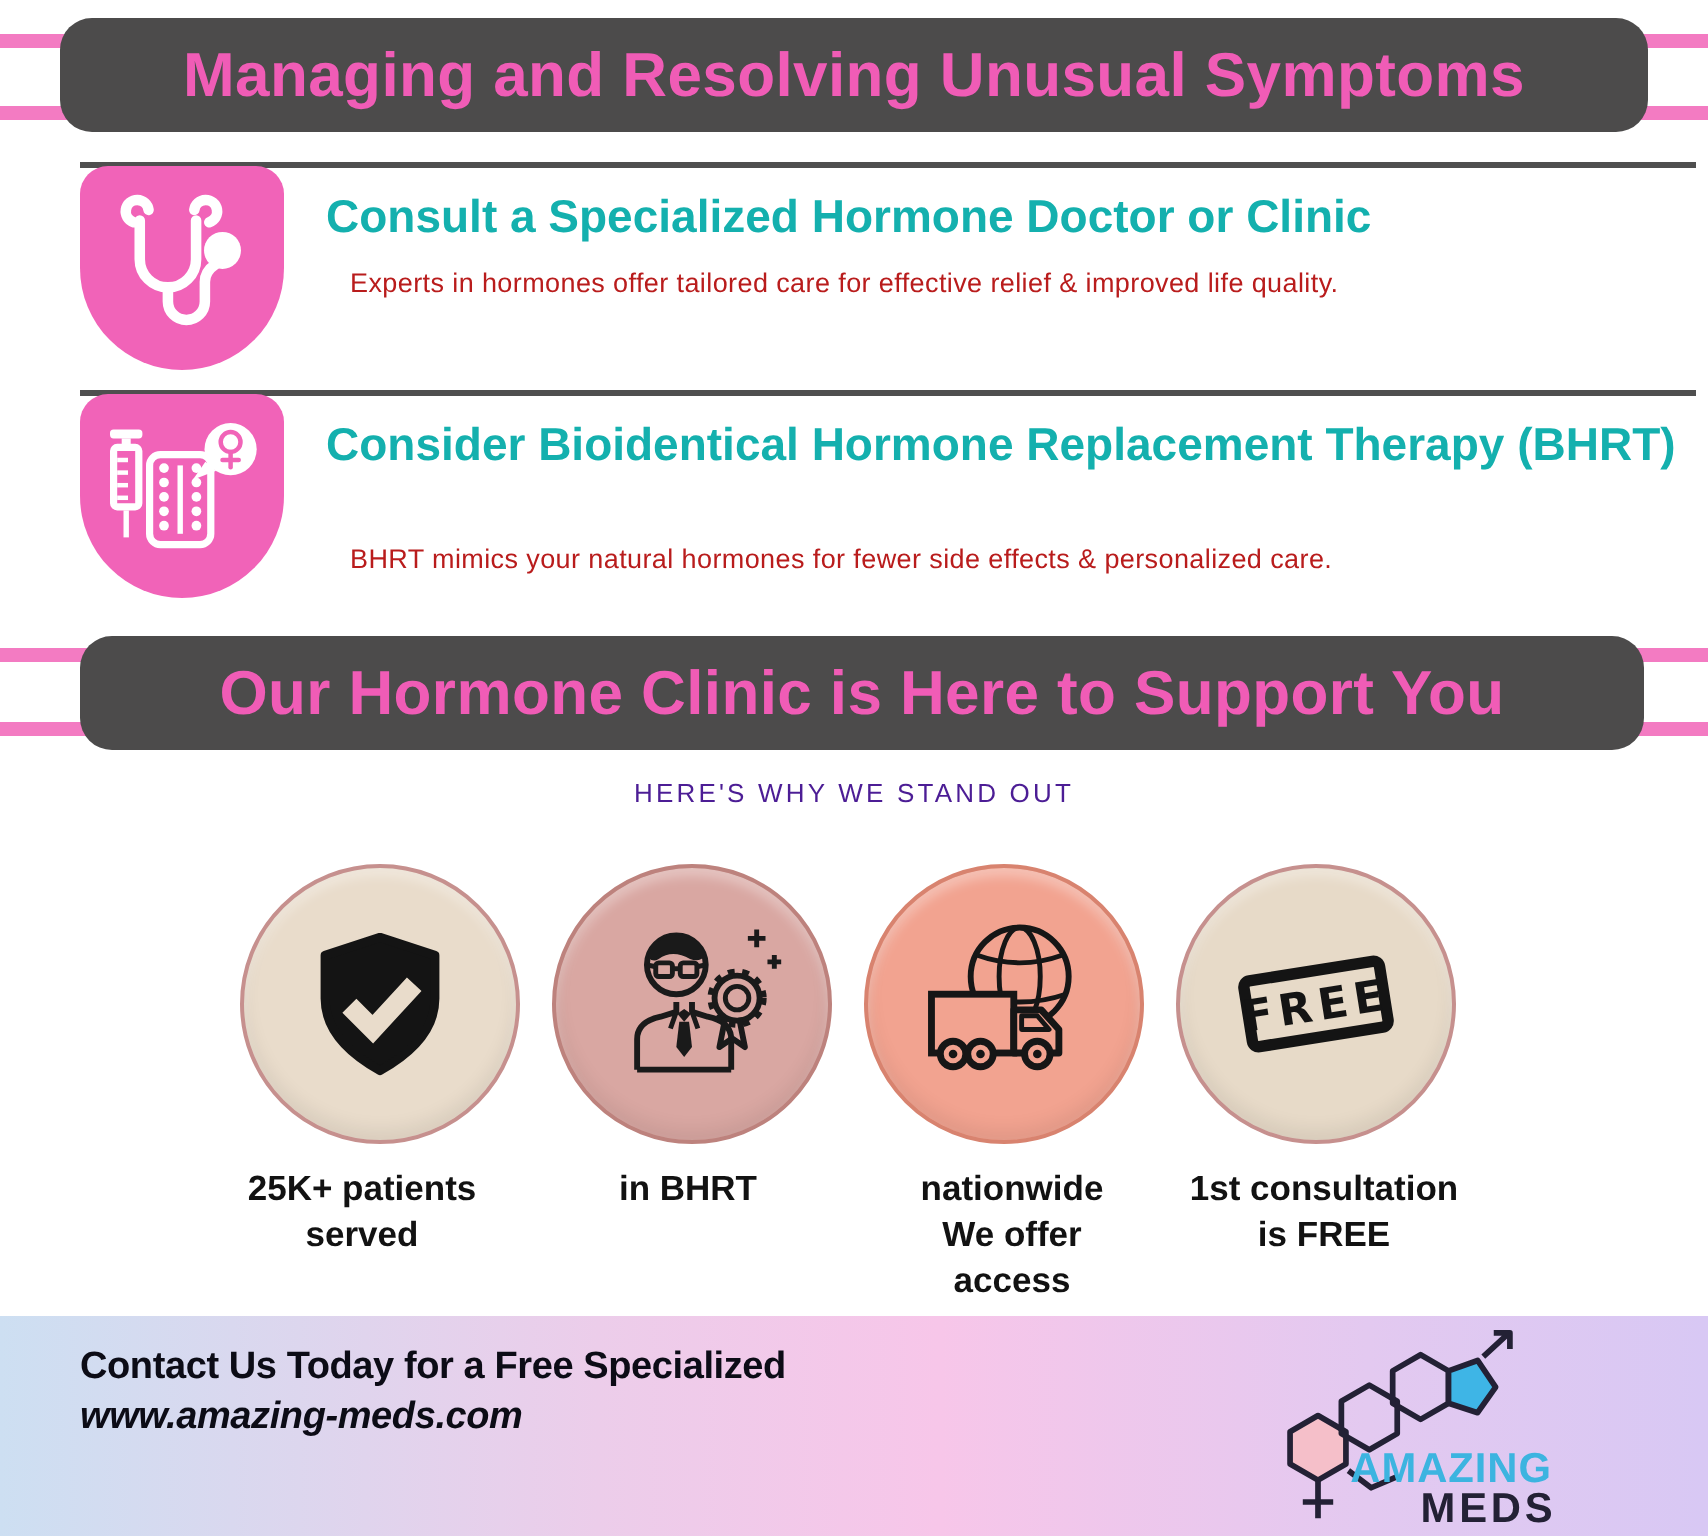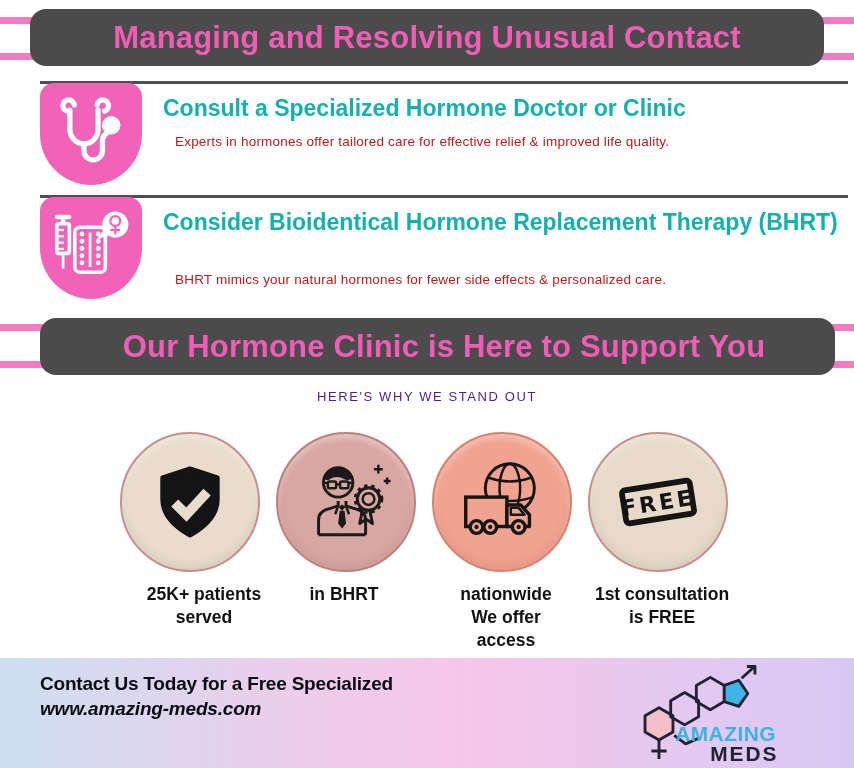--- a/index.html
+++ b/index.html
@@ -7,21 +7,21 @@
           font-family:"Liberation Sans",sans-serif;}
 
   
   .pink-line{position:absolute;left:0;width:854px;height:7px;background:#f37bc2;}
 
   
   .banner{position:absolute;background:#4c4b4b;border-radius:16px;display:flex;
           align-items:center;justify-content:center;color:#f05cb6;font-weight:bold;
           font-size:31px;letter-spacing:.2px;font-family:"Liberation Sans",sans-serif;}
   #banner1{left:30px;top:9px;width:794px;height:57px;}
-  #banner2{left:40px;top:318px;width:782px;height:57px;padding-left:13px;}
+  #banner2{left:40px;top:318px;width:782px;height:57px;}
 
   
   .tip-divider{position:absolute;left:40px;width:808px;height:3px;background:#4f4f4f;}
   .tip-icon{position:absolute;left:40px;width:102px;height:102px;background:#f163b8;
             border-radius:14px 14px 51px 51px;display:flex;align-items:center;justify-content:center;}
   .tip-title{position:absolute;left:163px;color:#14b0ae;font-weight:bold;font-size:23px;line-height:27px;}
   .tip-desc{position:absolute;left:175px;color:#b91c1c;font-size:13.5px;letter-spacing:.2px;}
 
   
   .standout-heading{position:absolute;left:0;top:389px;width:854px;text-align:center;
@@ -29,42 +29,42 @@
   .circle{position:absolute;top:432px;width:136px;height:136px;border-radius:50%;
           display:flex;align-items:center;justify-content:center;
           box-shadow:inset 0 -5px 9px rgba(0,0,0,0.07), inset 0 4px 6px rgba(255,255,255,0.35);}
   #circle1{left:120px;background:#e9dccb;border:2px solid #c6908e;}
   #circle2{left:276px;background:#d9a7a2;border:2px solid #bd827d;}
   #circle3{left:432px;background:#f2a390;border:2px solid #d8836f;}
   #circle4{left:588px;background:#e7dac8;border:2px solid #c6908e;}
   .stand-label{position:absolute;top:583px;width:176px;text-align:center;font-weight:bold;
                font-size:17.5px;line-height:23px;color:#121212;}
   .stand-label span{display:block;}
-  #label1{left:116px;} #label2{left:256px;} #label3{left:418px;} #label4{left:574px;}
+  #label1{left:93px;} #label2{left:256px;} #label3{left:418px;} #label4{left:574px;}
 
   
   .footer{position:absolute;left:0;top:658px;width:854px;height:110px;
           background:linear-gradient(90deg,#cddff2 0%,#eccdea 35%,#f7c6e9 55%,#e3c9f0 80%,#d8c8f4 100%);}
   .footer-text{position:absolute;left:40px;top:13px;font-weight:bold;font-size:19px;
                line-height:25px;color:#0c0c16;letter-spacing:-.2px;}
   .footer-text .site{cursor:pointer;font-style:italic;}
   .logo{position:absolute;left:640px;top:662px;width:152px;height:102px;}
 </style>
 </head>
 <body>
 
 <div class="canvas">
 
   <div class="pink-line" style="top:17px"></div>
   <div class="pink-line" style="top:53px"></div>
   <div class="pink-line" style="top:324px"></div>
   <div class="pink-line" style="top:361px"></div>
 
   <div class="banner" id="banner1">
-    <span>Managing and Resolving Unusual Contact</span>
+    <span>Managing and Resolving Unusual Symptoms</span>
   </div>
 
   <div class="tip-divider" style="top:81px"></div>
   <div class="tip-icon" style="top:83px">
     <svg width="88" height="88" viewBox="0 0 100 100">
       <g fill="none" stroke="#ffffff" stroke-width="6" stroke-linecap="round">
         <path d="M31 17 a6.5 6.5 0 1 0 -8.5 7"></path>
         <path d="M26 23 v22 a16 16 0 0 0 32 0 v-22"></path>
         <path d="M57 17 a6.5 6.5 0 1 1 8.5 7"></path>
         <path d="M42 62 v7 a10.5 10.5 0 0 0 21 0 V58 q0 -6 6 -10"></path>

